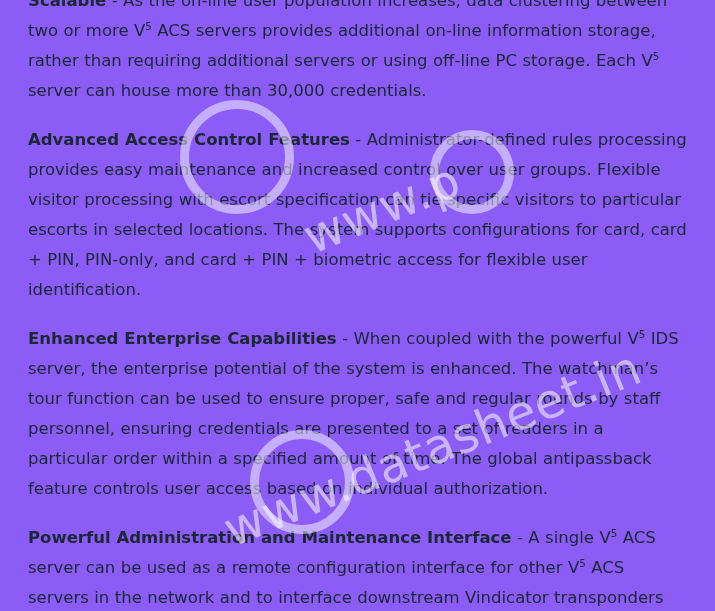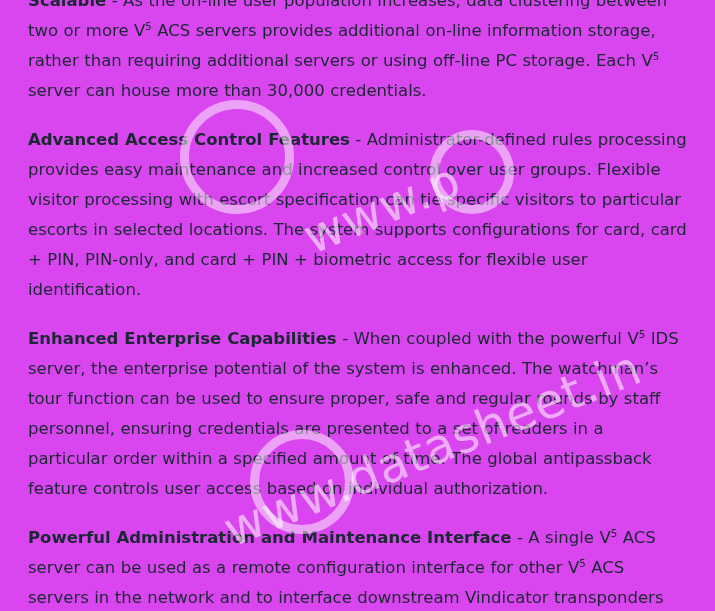--- a/index.html
+++ b/index.html
@@ -10,21 +10,21 @@
     width: 715px;
     height: 611px;
     background: #ffffff;
     font-family: "DejaVu Sans", sans-serif;
     overflow: hidden;
   }
   #page {
     position: relative;
     width: 715px;
     height: 611px;
-    background: #d946ef;
+    background: #8b5cf6;
     overflow: hidden;
   }
   
   #content {
     position: absolute;
     left: 28px;
     top: -14px;
     width: 660px;
     color: #1b2733;
     font-size: 16.5px;

